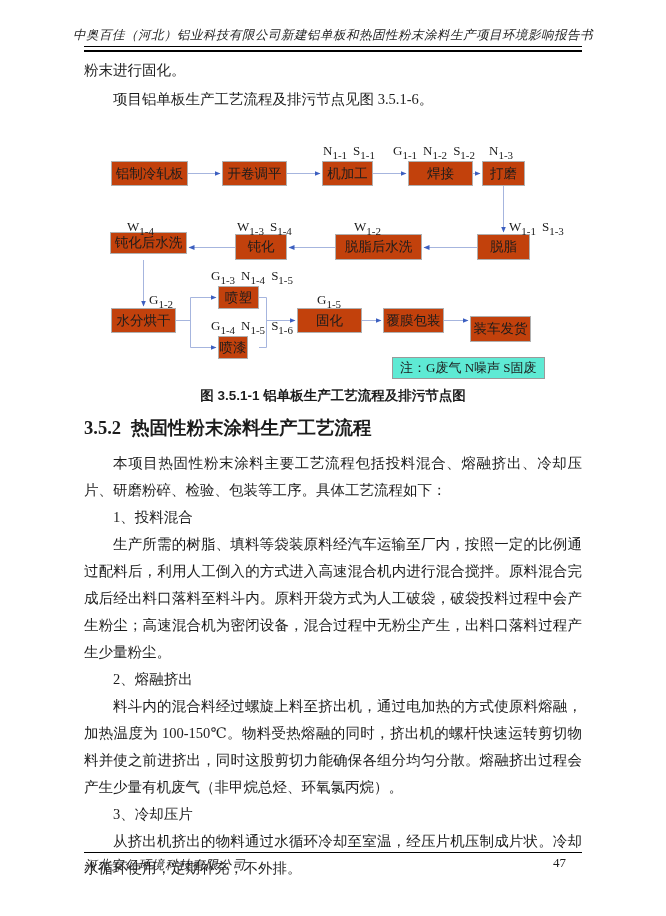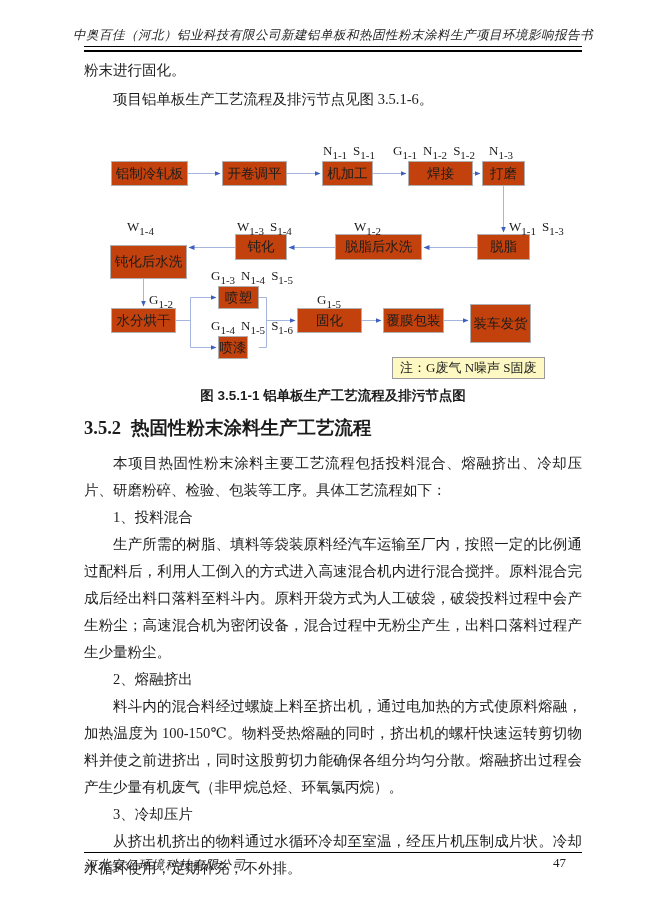--- a/index.html
+++ b/index.html
@@ -20,21 +20,21 @@
   
   .flowchart{top:140px;left:90px;width:480px;height:246px;}
   .flowchart svg{position:absolute;left:0;top:0;}
   .fbox{position:absolute;border:1px solid #b0b0b0;background:#c2410c;box-sizing:border-box;
         display:flex;align-items:center;justify-content:center;font-size:13.5px;
         white-space:nowrap;}
   .flabel{position:absolute;font-size:13px;white-space:nowrap;}
   .flabel .lp{margin-right:6px;}
   .flabel .lp:last-child{margin-right:0;}
   .flabel sub{font-size:11px;text-align:center;}
-  .fnote{position:absolute;border:1px solid #9a9a9a;background:#fef9c3;font-size:13px;
+  .fnote{position:absolute;border:1px solid #9a9a9a;background:#5eead4;font-size:13px;
          padding:1px 7px;white-space:nowrap;}
   .caption{top:387px;left:84px;width:498px;text-align:center;font-size:13.5px;font-weight:bold;
            font-family:"Liberation Sans","DejaVu Sans",sans-serif;}
   .heading{top:415px;left:84px;width:498px;font-size:18.5px;font-weight:bold;
            font-family:"Liberation Sans","DejaVu Sans",sans-serif;}
   .heading .num{font-family:"Liberation Serif","DejaVu Serif",serif;margin-right:10px;}
   
   .footer-rule{top:852px;left:84px;width:498px;border-top:1.5px solid #000;}
   .footer-company{top:857px;left:84px;font-size:12.5px;font-style:italic;letter-spacing:1px;}
   .page-number{top:855px;left:84px;width:482px;text-align:right;font-size:13px;}
@@ -79,27 +79,27 @@
     </svg>
   <div class="fnote" style="left: 302px; top: 217px;">注：G废气 N噪声 S固废</div>
 <div class="fbox" style="left: 21px; top: 21px; width: 77px; height: 25px; border-color: rgb(176, 176, 176);">铝制冷轧板</div>
     <div class="fbox" style="left: 132px; top: 21px; width: 65px; height: 25px; border-color: rgb(176, 176, 176);">开卷调平</div>
     <div class="fbox" style="left: 232px; top: 21px; width: 51px; height: 25px; border-color: rgb(176, 176, 176);">机加工</div>
     <div class="fbox" style="left: 318px; top: 21px; width: 65px; height: 25px; border-color: rgb(176, 176, 176);">焊接</div>
     <div class="fbox" style="left: 392px; top: 21px; width: 43px; height: 25px; border-color: rgb(176, 176, 176);">打磨</div>
     <div class="fbox" style="left: 387px; top: 94px; width: 53px; height: 26px; border-color: rgb(176, 176, 176);">脱脂</div>
     <div class="fbox" style="left: 245px; top: 94px; width: 87px; height: 26px; border-color: rgb(176, 176, 176);">脱脂后水洗</div>
     <div class="fbox" style="left: 145px; top: 94px; width: 52px; height: 26px; border-color: rgb(176, 176, 176);">钝化</div>
-    <div class="fbox" style="left: 20px; top: 105px; width: 77px; height: 34px; border-color: rgb(176, 176, 176);">钝化后水洗</div>
+    <div class="fbox" style="left: 20px; top: 92px; width: 77px; height: 22px; border-color: rgb(176, 176, 176);">钝化后水洗</div>
     <div class="fbox" style="left: 21px; top: 168px; width: 65px; height: 25px; border-color: rgb(176, 176, 176);">水分烘干</div>
     <div class="fbox" style="left: 128px; top: 146px; width: 41px; height: 23px; border-color: rgb(176, 176, 176);">喷塑</div>
     <div class="fbox" style="left: 128px; top: 196px; width: 30px; height: 23px; border-color: rgb(176, 176, 176);">喷漆</div>
     <div class="fbox" style="left: 207px; top: 168px; width: 65px; height: 25px; border-color: rgb(176, 176, 176);">固化</div>
     <div class="fbox" style="left: 293px; top: 168px; width: 61px; height: 25px; border-color: rgb(176, 176, 176);">覆膜包装</div>
-    <div class="fbox" style="left: 380px; top: 164px; width: 61px; height: 39px; border-color: rgb(176, 176, 176);">装车发货</div>
+    <div class="fbox" style="left: 380px; top: 176px; width: 61px; height: 26px; border-color: rgb(176, 176, 176);">装车发货</div>
     <div class="flabel" style="left: 233px; top: 3px;"><span class="lp">N<sub>1-1</sub></span><span class="lp">S<sub>1-1</sub></span></div>
     <div class="flabel" style="left: 303px; top: 3px;"><span class="lp">G<sub>1-1</sub></span><span class="lp">N<sub>1-2</sub></span><span class="lp">S<sub>1-2</sub></span></div>
     <div class="flabel" style="left: 399px; top: 3px;"><span class="lp">N<sub>1-3</sub></span></div>
     <div class="flabel" style="left: 419px; top: 79px;"><span class="lp">W<sub>1-1</sub></span><span class="lp">S<sub>1-3</sub></span></div>
     <div class="flabel" style="left: 264px; top: 79px;"><span class="lp">W<sub>1-2</sub></span></div>
     <div class="flabel" style="left: 147px; top: 79px;"><span class="lp">W<sub>1-3</sub></span><span class="lp">S<sub>1-4</sub></span></div>
     <div class="flabel" style="left: 37px; top: 79px;"><span class="lp">W<sub>1-4</sub></span></div>
     <div class="flabel" style="left: 59px; top: 152px;"><span class="lp">G<sub>1-2</sub></span></div>
     <div class="flabel" style="left: 121px; top: 128px;"><span class="lp">G<sub>1-3</sub></span><span class="lp">N<sub>1-4</sub></span><span class="lp">S<sub>1-5</sub></span></div>
     <div class="flabel" style="left: 121px; top: 178px;"><span class="lp">G<sub>1-4</sub></span><span class="lp">N<sub>1-5</sub></span><span class="lp">S<sub>1-6</sub></span></div>

